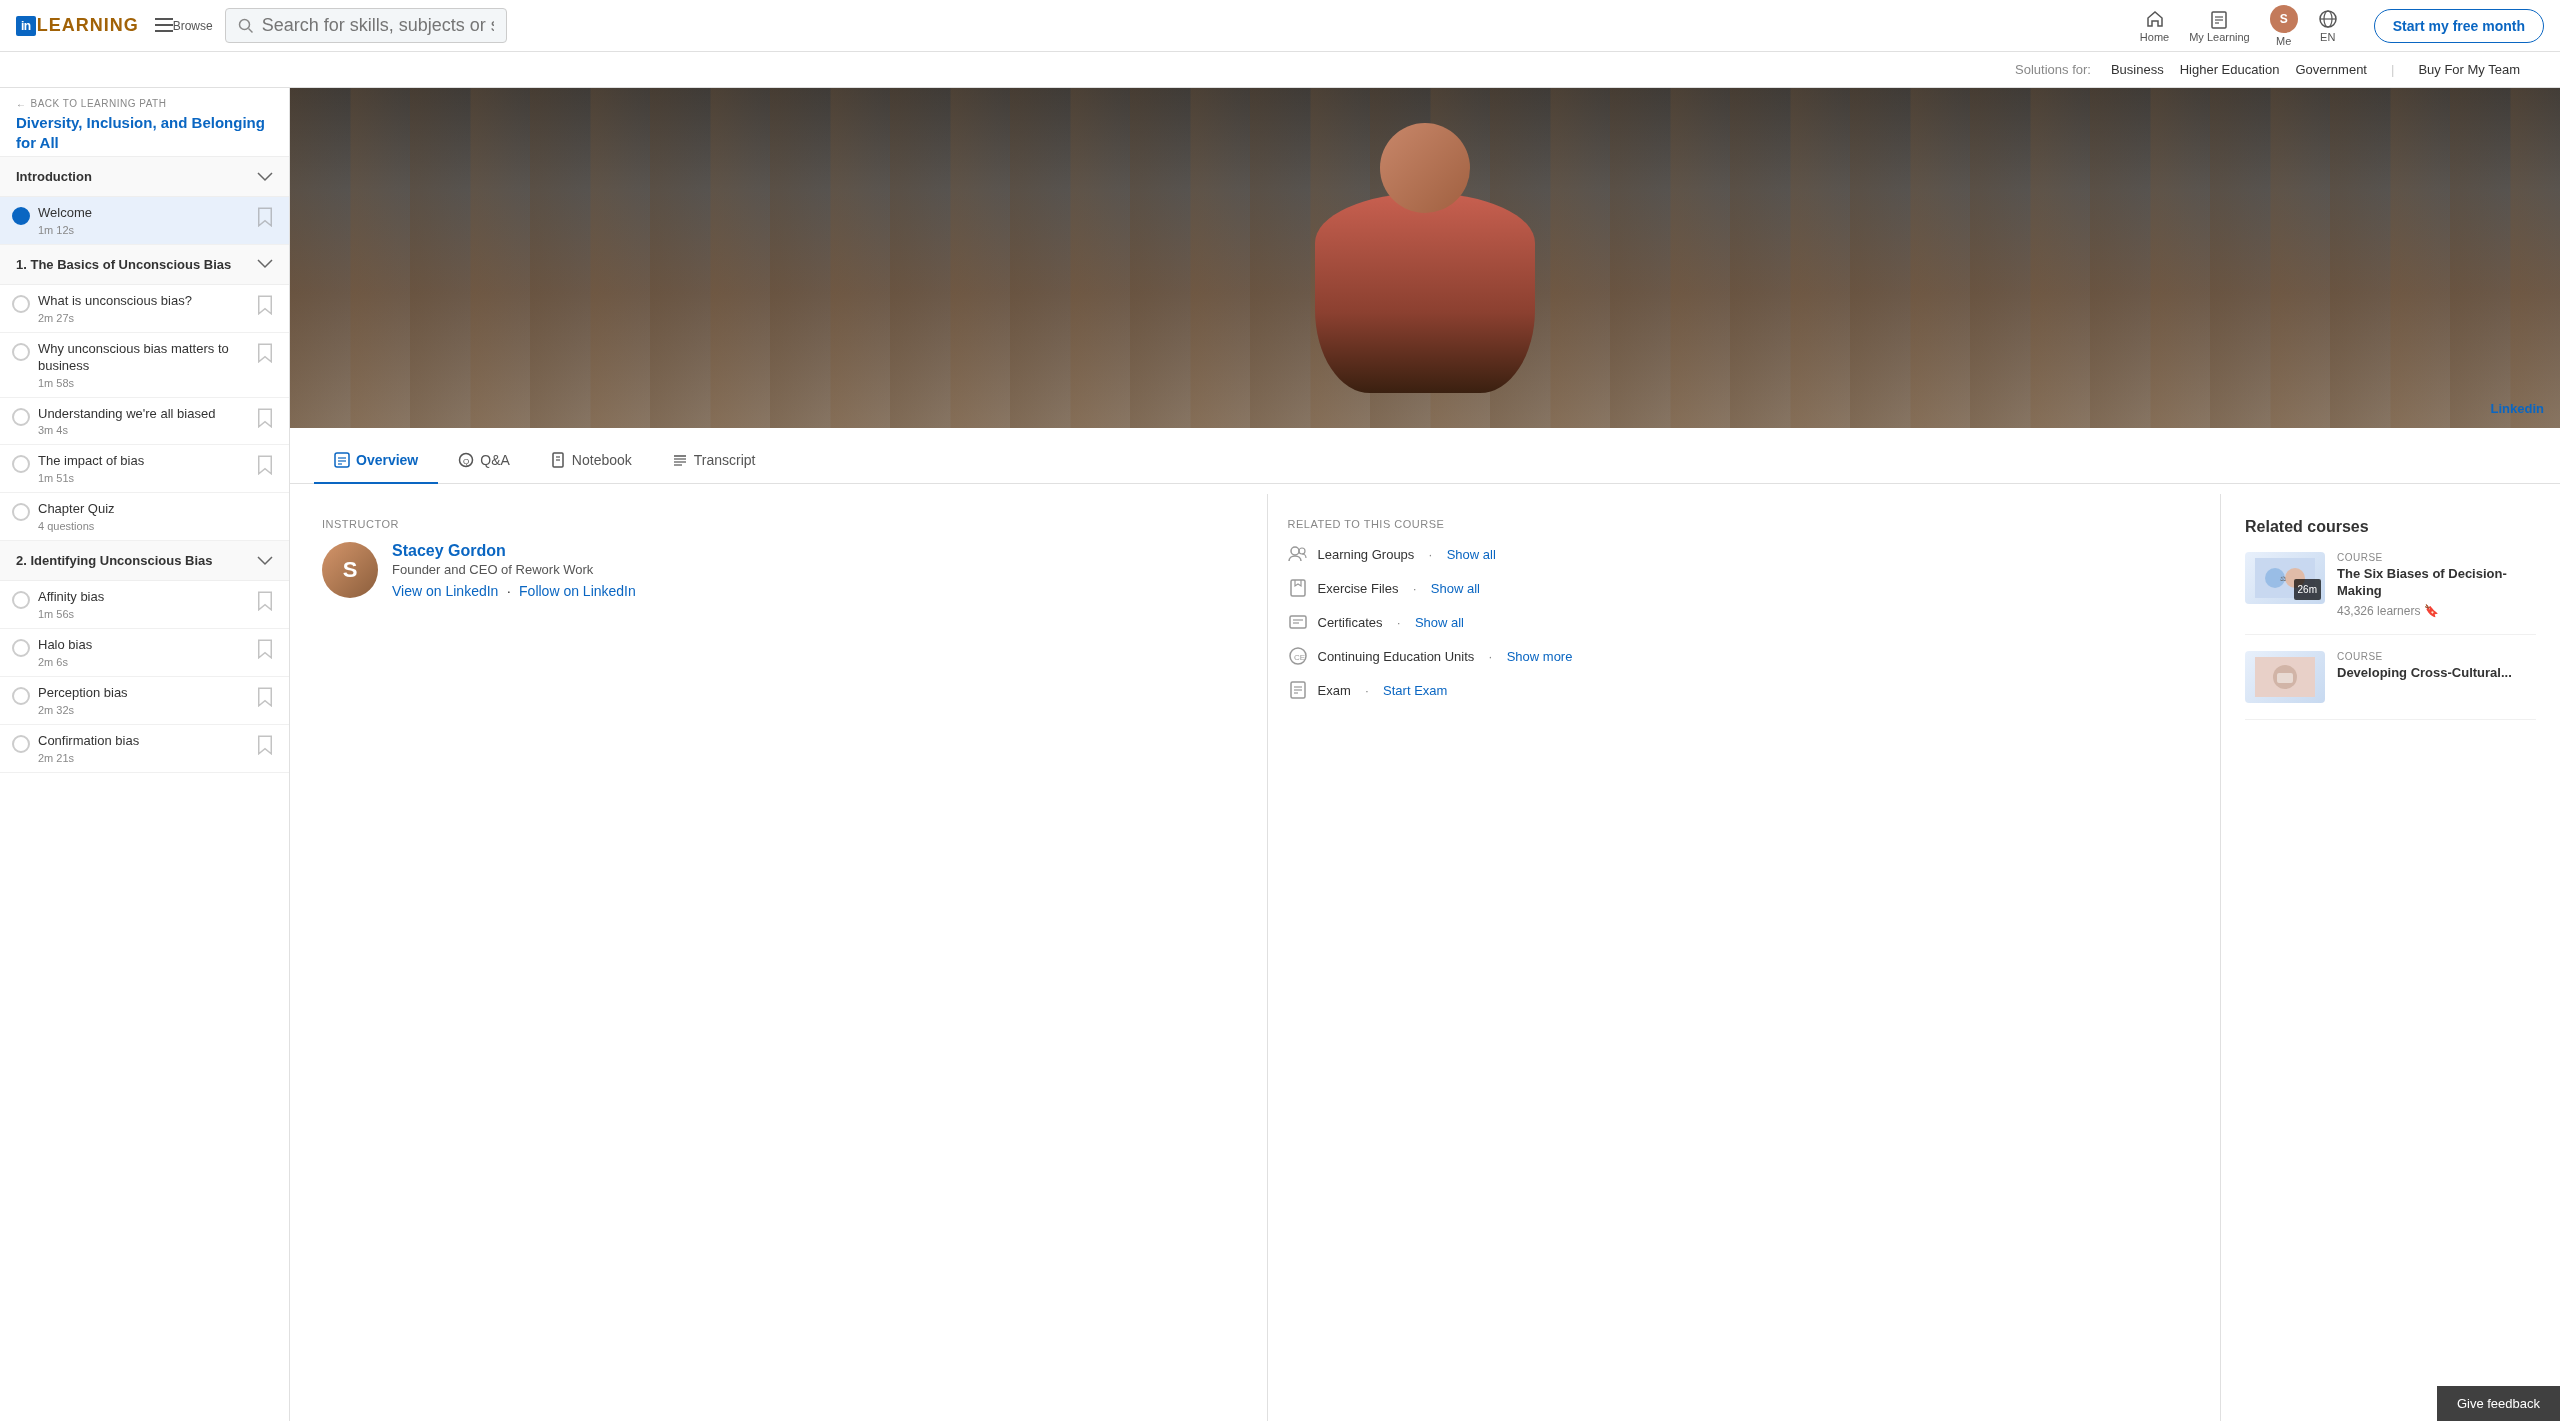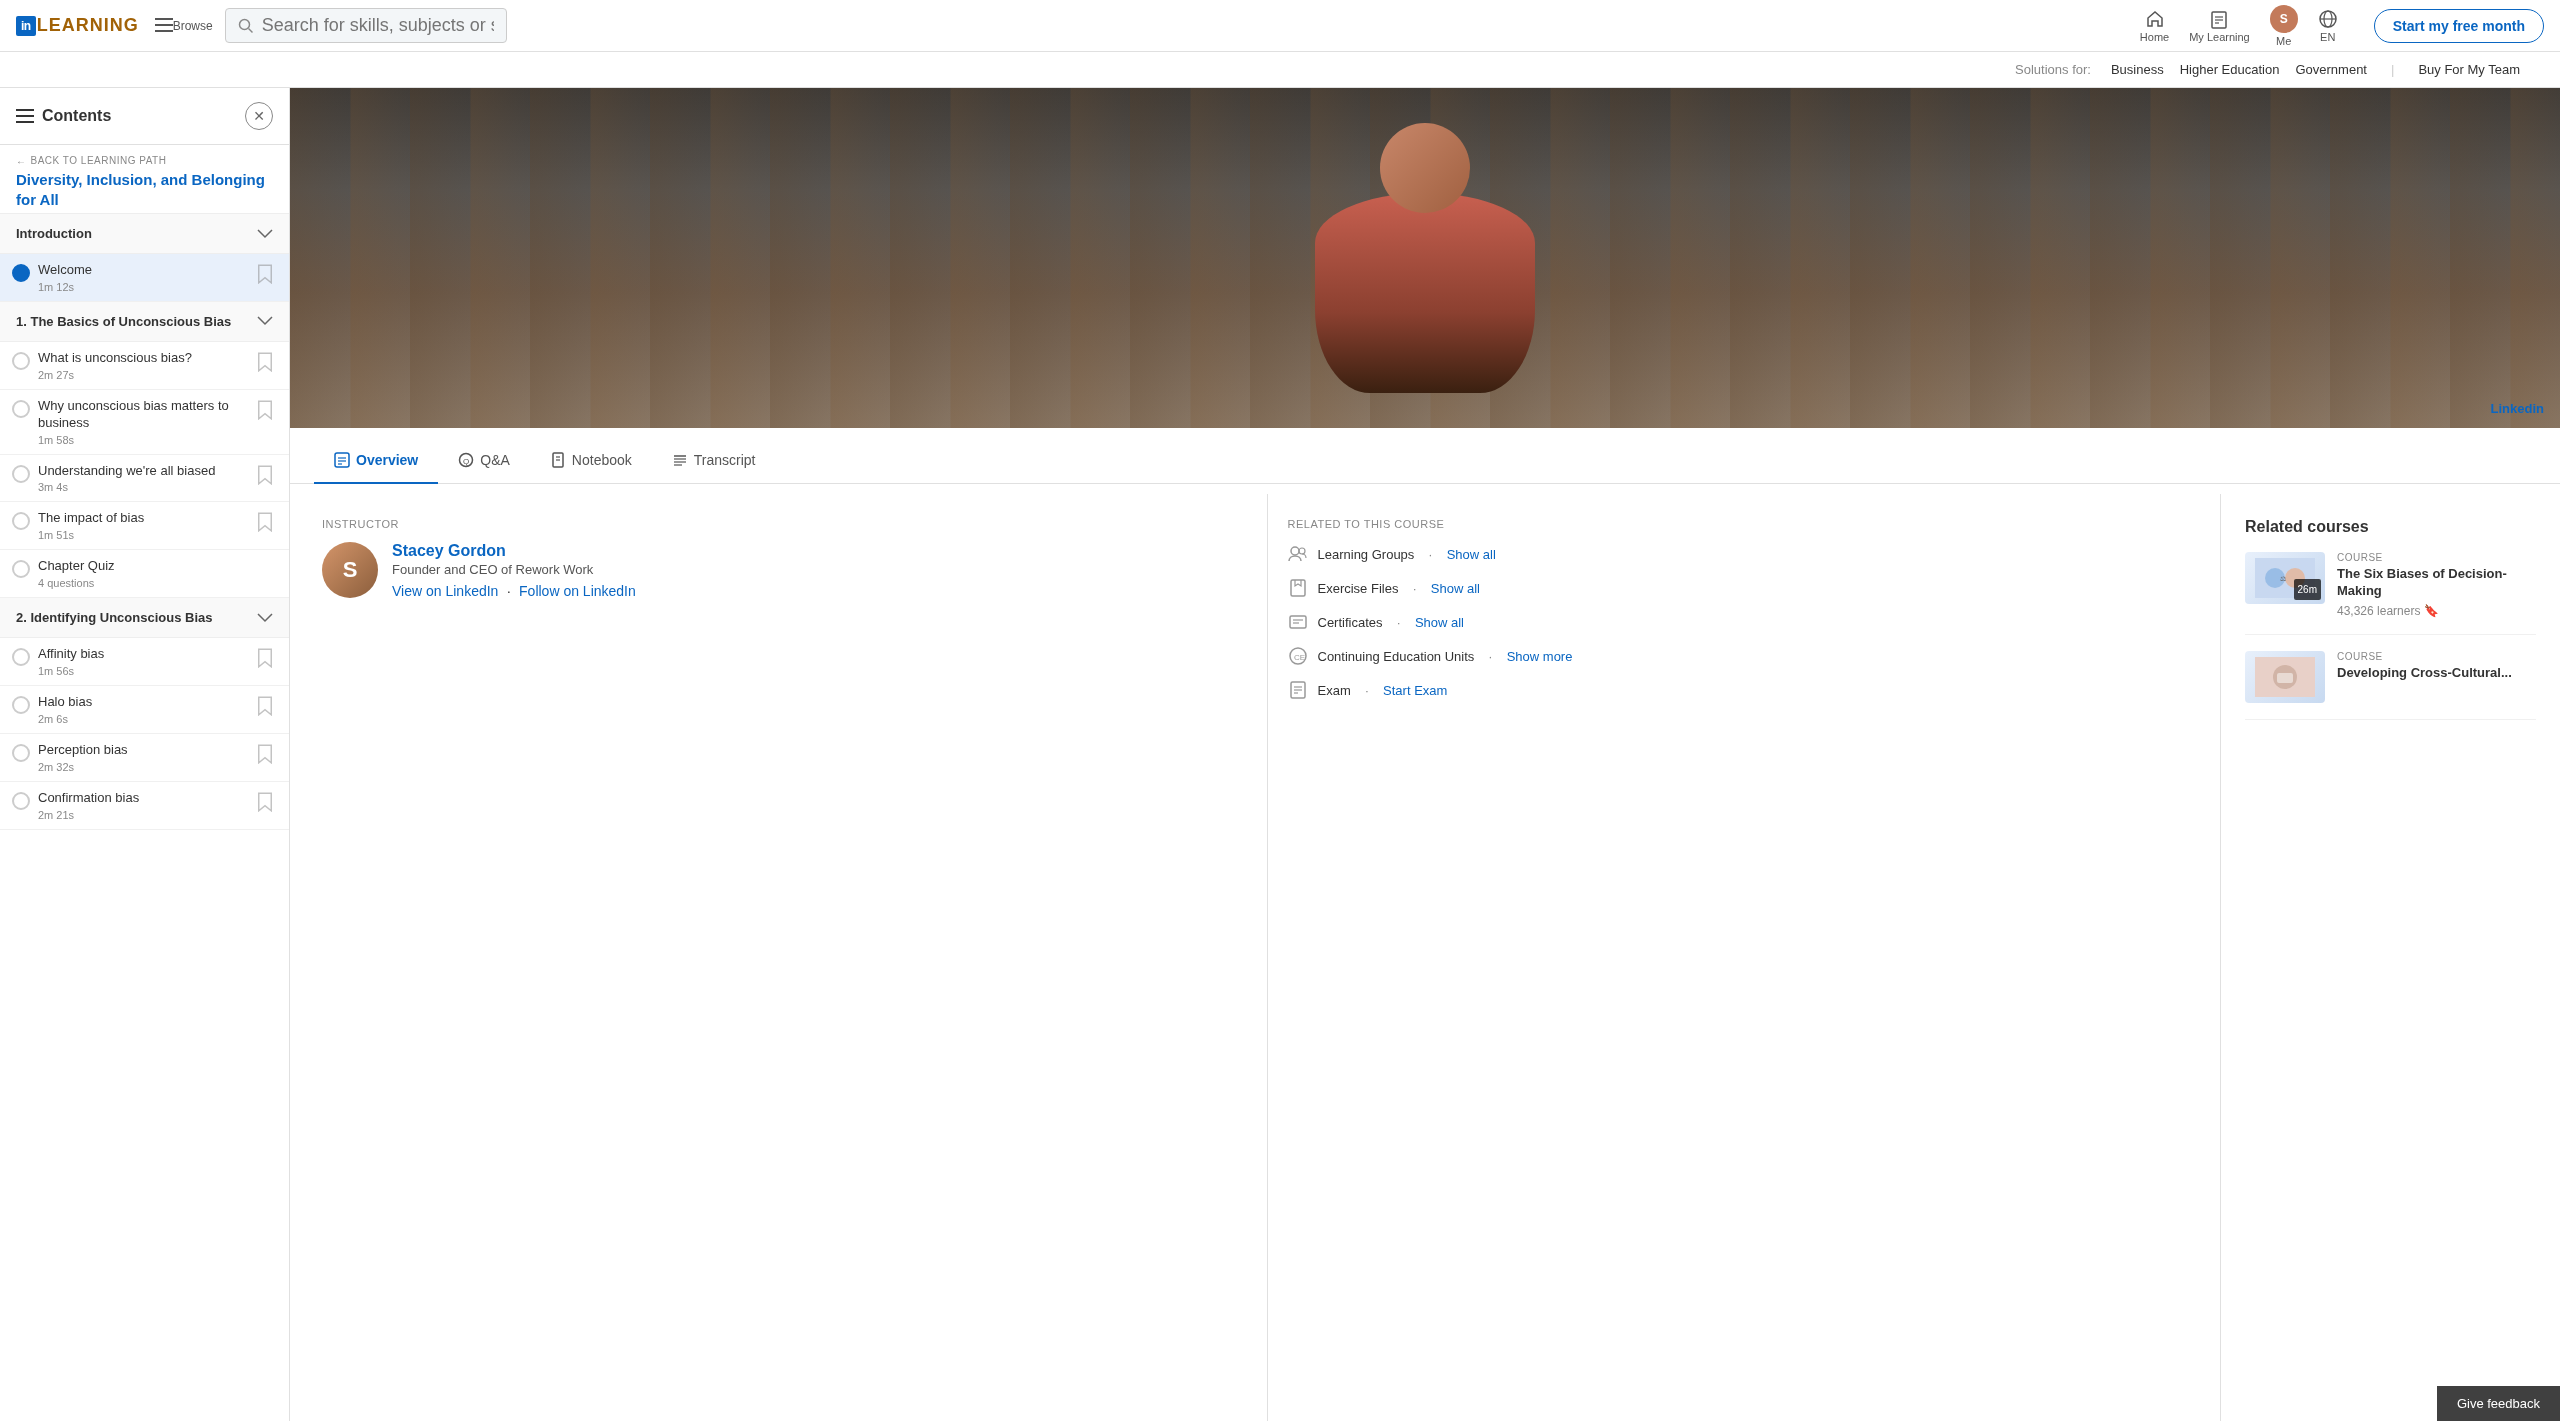--- a/index.html
+++ b/index.html
@@ -213,31 +213,20 @@
   <a href="#">Business</a>
   <a href="#">Higher Education</a>
   <a href="#">Government</a>
   <span class="sep">|</span>
   <a href="#" class="buy">Buy For My Team</a>
 </div>
 
 <div class="main-layout">
 
   <aside class="sidebar">
-    <div class="sidebar-header">
-      <div class="sidebar-title">
-        <svg width="18" height="14" viewBox="0 0 18 14" fill="none">
-          <rect y="0" width="18" height="2" fill="#333"></rect>
-          <rect y="6" width="18" height="2" fill="#333"></rect>
-          <rect y="12" width="18" height="2" fill="#333"></rect>
-        </svg>
-        <span>Contents</span>
-      </div>
-      <div class="sidebar-close">✕</div>
-    </div>
 
     <div class="back-path">
       <div class="back-path-label">
         <span>←</span>
         <span>BACK TO LEARNING PATH</span>
       </div>
       <div class="back-path-title">Diversity, Inclusion, and Belonging for All</div>
     </div>
 
     <div class="section-header">

